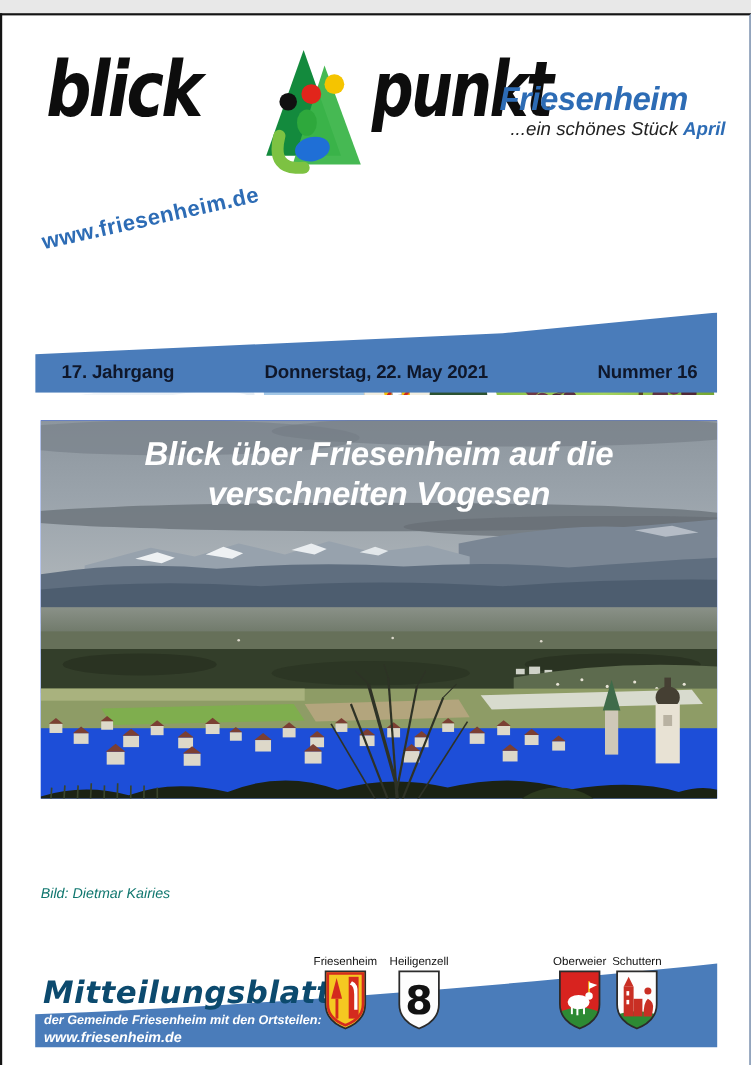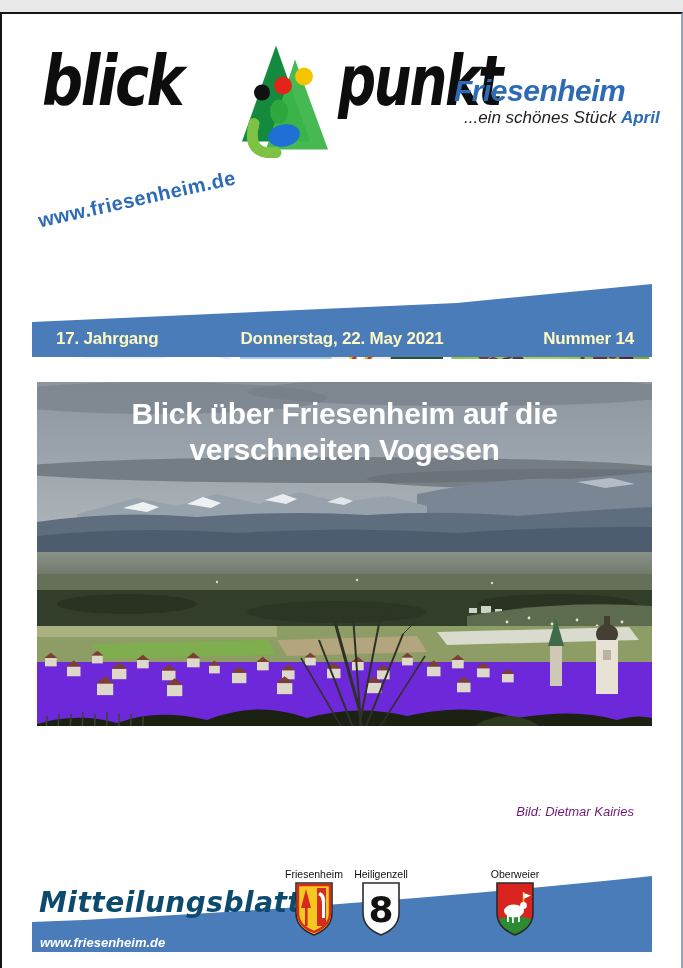--- a/index.html
+++ b/index.html
@@ -35,34 +35,34 @@
   #strip-rot{position:absolute;left:24px;top:178px;width:652px;height:158px;transform:rotate(-6.8deg);z-index:2;}
   .strip-photo{position:absolute;top:0;height:158px;overflow:hidden;}
   .strip-photo svg{display:block;width:100%;height:100%;}
   #sp1{left:10px;width:202px;}
   #sp2{left:220px;width:202px;}
   #sp3{left:430px;width:197px;}
   #issue-bar{
     position:absolute;left:0;top:0;width:683px;height:211px;z-index:3;background:#4a7cba;
     clip-path:polygon(30px 174px,455px 155px,650px 136px,650px 209px,30px 209px);
   }
-  .bar-text{position:absolute;color:#fef9c3;font-weight:bold;font-size:17px;letter-spacing:-.2px;}
+  .bar-text{position:absolute;color:#0f172a;font-weight:bold;font-size:17px;letter-spacing:-.2px;}
   #bar-vol{left:54px;top:181px;}
   #bar-date{left:180px;top:181px;width:320px;text-align:center;}
   #bar-num{left:540px;top:181px;width:92px;text-align:right;}
   
-  #cover-photo{position:absolute;left:35px;top:368px;width:615px;height:344px;overflow:hidden;background:#6d28d9;}
+  #cover-photo{position:absolute;left:35px;top:368px;width:615px;height:344px;overflow:hidden;background:#1d4ed8;font-style:italic;}
   #cover-photo svg{position:absolute;left:0;top:0;width:615px;height:420px;}
   #cover-title{
     position:absolute;left:0;top:14px;width:615px;text-align:center;z-index:5;
     color:#fff;font-weight:bold;font-size:30px;line-height:36px;letter-spacing:-.3px;
   }
   #photo-credit{
-    position:absolute;left:35px;top:790px;width:597px;text-align:right;
-    font-size:13px;font-style:italic;color:#701a75;
+    position:absolute;left:35px;top:790px;width:597px;text-align:left;
+    font-size:13px;font-style:italic;color:#0f766e;
   }
   
   #footer-band{position:absolute;left:0;top:850px;width:683px;height:95px;z-index:1;}
   #footer-title{
     position:absolute;left:37px;top:872px;z-index:3;color:#0c4a6e;
     font-family:"DejaVu Sans",sans-serif;font-weight:bold;font-style:italic;
     font-size:28px;letter-spacing:.5px;
   }
   #footer-subtitle{position:absolute;left:38px;top:908px;z-index:3;color:#fff;font-weight:bold;font-style:italic;font-size:11.5px;}
   #footer-url{position:absolute;left:38px;top:921px;z-index:3;color:#fff;font-weight:bold;font-style:italic;font-size:13px;}
@@ -222,21 +222,21 @@
               <circle cx="168" cy="106" r="6" fill="#3a2130"></circle>
               <circle cx="162" cy="118" r="6" fill="#2e1a26"></circle>
           </g>
         </svg>
       </div>
     </div>
 
     <div id="issue-bar">
       <div class="bar-text" id="bar-vol">17. Jahrgang</div>
       <div class="bar-text" id="bar-date">Donnerstag, 22. May 2021</div>
-      <div class="bar-text" id="bar-num">Nummer 14</div>
+      <div class="bar-text" id="bar-num">Nummer 16</div>
     </div>
   </div>
 
   <div id="cover-photo">
     <svg viewBox="0 0 615 420" preserveAspectRatio="none">
       <defs>
         <linearGradient id="msky" x1="0" y1="0" x2="0" y2="1">
           <stop offset="0" stop-color="#8d969e"></stop>
             <stop offset="0.4" stop-color="#9aa3ab"></stop>
             <stop offset="0.8" stop-color="#abb2b7"></stop>
@@ -360,20 +360,21 @@
     </div>
   </div>
 
   <div id="photo-credit">Bild: Dietmar Kairies</div>
 
   <svg id="footer-band" viewBox="0 0 683 95">
     <path d="M30,58 C200,52 440,34 650,12 L650,88 L30,88 Z" fill="#4a7cba"></path>
   </svg>
 
   <div id="footer-title">Mitteilungsblatt</div>
+  <div id="footer-subtitle">der Gemeinde Friesenheim mit den Ortsteilen:</div>
   <div id="footer-url">www.friesenheim.de</div>
 
   <div class="district" style="left:267px;top:854px;">
     <span class="d-label">Friesenheim</span>
     <svg viewBox="0 0 40 56">
       <path d="M2,2 H38 V32 Q38,47 20,54 Q2,47 2,32 Z" fill="#f5c821" stroke="#2b2b2b" stroke-width="1.6"></path>
       <path d="M4,4 H36 V32 Q36,45 20,51 Q4,45 4,32 Z" fill="none" stroke="#d42b1e" stroke-width="2.4"></path>
       <polygon points="12,8 7,27 17,27" fill="#d42b1e"></polygon>
       <rect x="11" y="27" width="2.6" height="18" fill="#d42b1e"></rect>
       <rect x="23" y="7" width="9" height="38" fill="#d42b1e"></rect>
@@ -383,21 +384,21 @@
 
   <div class="district" style="left:334px;top:854px;">
     <span class="d-label">Heiligenzell</span>
     <svg viewBox="0 0 40 56">
       <path d="M2,2 H38 V32 Q38,47 20,54 Q2,47 2,32 Z" fill="#fdfdfd" stroke="#2b2b2b" stroke-width="1.6"></path>
       <text x="20" y="41" text-anchor="middle" font-family="DejaVu Sans, sans-serif" font-size="36" font-weight="bold" fill="#111">8</text>
     </svg>
   </div>
 
 
-  <div class="district" style="left:468px;top:854px;">
+  <div class="district" style="left:480px;top:854px;">
     <span class="d-label">Oberweier</span>
     <svg viewBox="0 0 40 56">
       <defs>
           <clipPath id="cpOW">
             <path d="M2,2 H38 V32 Q38,47 20,54 Q2,47 2,32 Z"></path>
           </clipPath>
         </defs>
       <path d="M2,2 H38 V32 Q38,47 20,54 Q2,47 2,32 Z" fill="#d8231f"></path>
       <g clip-path="url(#cpOW)">
         <path d="M0,40 Q20,30 40,40 V56 H0 Z" fill="#2d8a33"></path>
@@ -406,14 +407,36 @@
         <ellipse cx="19" cy="30" rx="10" ry="6.5" fill="#ffffff"></ellipse>
         <circle cx="28.5" cy="24.5" r="3.4" fill="#ffffff"></circle>
         <rect x="12" y="34" width="1.8" height="7" fill="#ffffff"></rect>
           <rect x="17" y="35" width="1.8" height="7" fill="#ffffff"></rect>
           <rect x="23" y="34" width="1.8" height="7" fill="#ffffff"></rect>
       </g>
       <path d="M2,2 H38 V32 Q38,47 20,54 Q2,47 2,32 Z" fill="none" stroke="#2b2b2b" stroke-width="1.6"></path>
     </svg>
   </div>
 
+  <div class="district" style="left:532px;top:854px;">
+    <span class="d-label">Schuttern</span>
+    <svg viewBox="0 0 40 56">
+      <defs>
+          <clipPath id="cpSC">
+            <path d="M2,2 H38 V32 Q38,47 20,54 Q2,47 2,32 Z"></path>
+          </clipPath>
+        </defs>
+      <path d="M2,2 H38 V32 Q38,47 20,54 Q2,47 2,32 Z" fill="#fdfdfd"></path>
+      <g clip-path="url(#cpSC)">
+        <path d="M0,42 Q20,34 40,42 V56 H0 Z" fill="#2d8a33"></path>
+        <polygon points="8,16 12.5,7 17,16" fill="#c92f24"></polygon>
+        <rect x="8" y="16" width="9" height="27" fill="#c92f24"></rect>
+        <rect x="17" y="27" width="8" height="16" fill="#c92f24"></rect>
+        <rect x="10.5" y="20" width="2.5" height="4" fill="#ffffff"></rect>
+          <rect x="10.5" y="28" width="2.5" height="4" fill="#ffffff"></rect>
+        <circle cx="30" cy="20" r="3.2" fill="#c92f24"></circle>
+        <path d="M26,43 q0,-13 4,-16 q6,3 4.5,10 l-1,6 Z" fill="#c92f24"></path>
+      </g>
+      <path d="M2,2 H38 V32 Q38,47 20,54 Q2,47 2,32 Z" fill="none" stroke="#2b2b2b" stroke-width="1.6"></path>
+    </svg>
+  </div>
 
 </div>
 
 </body></html>

